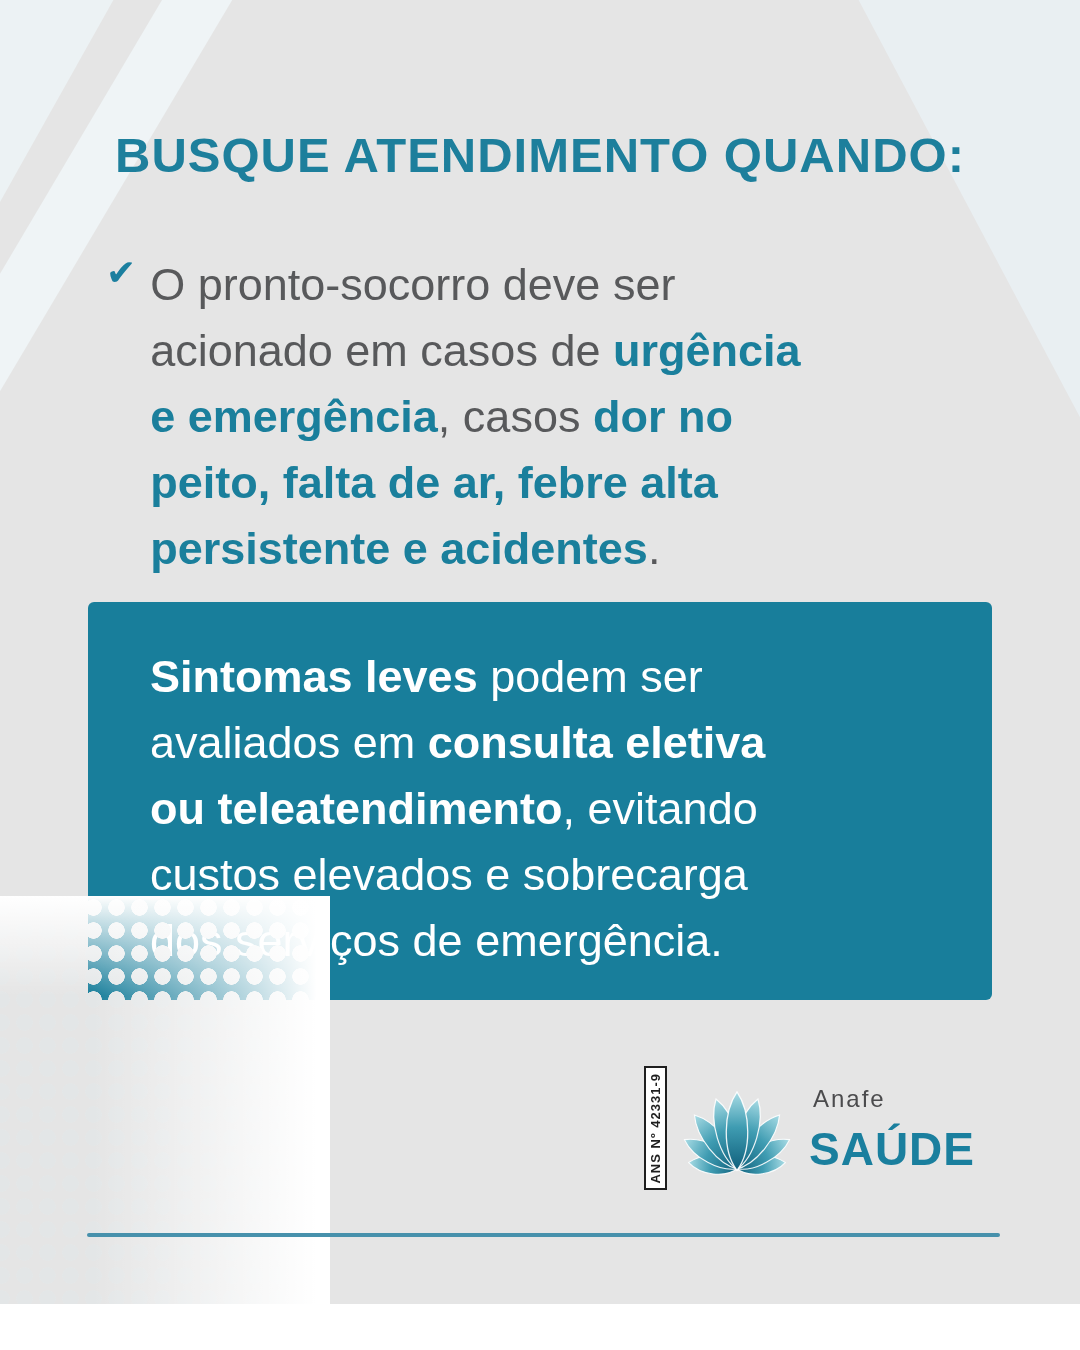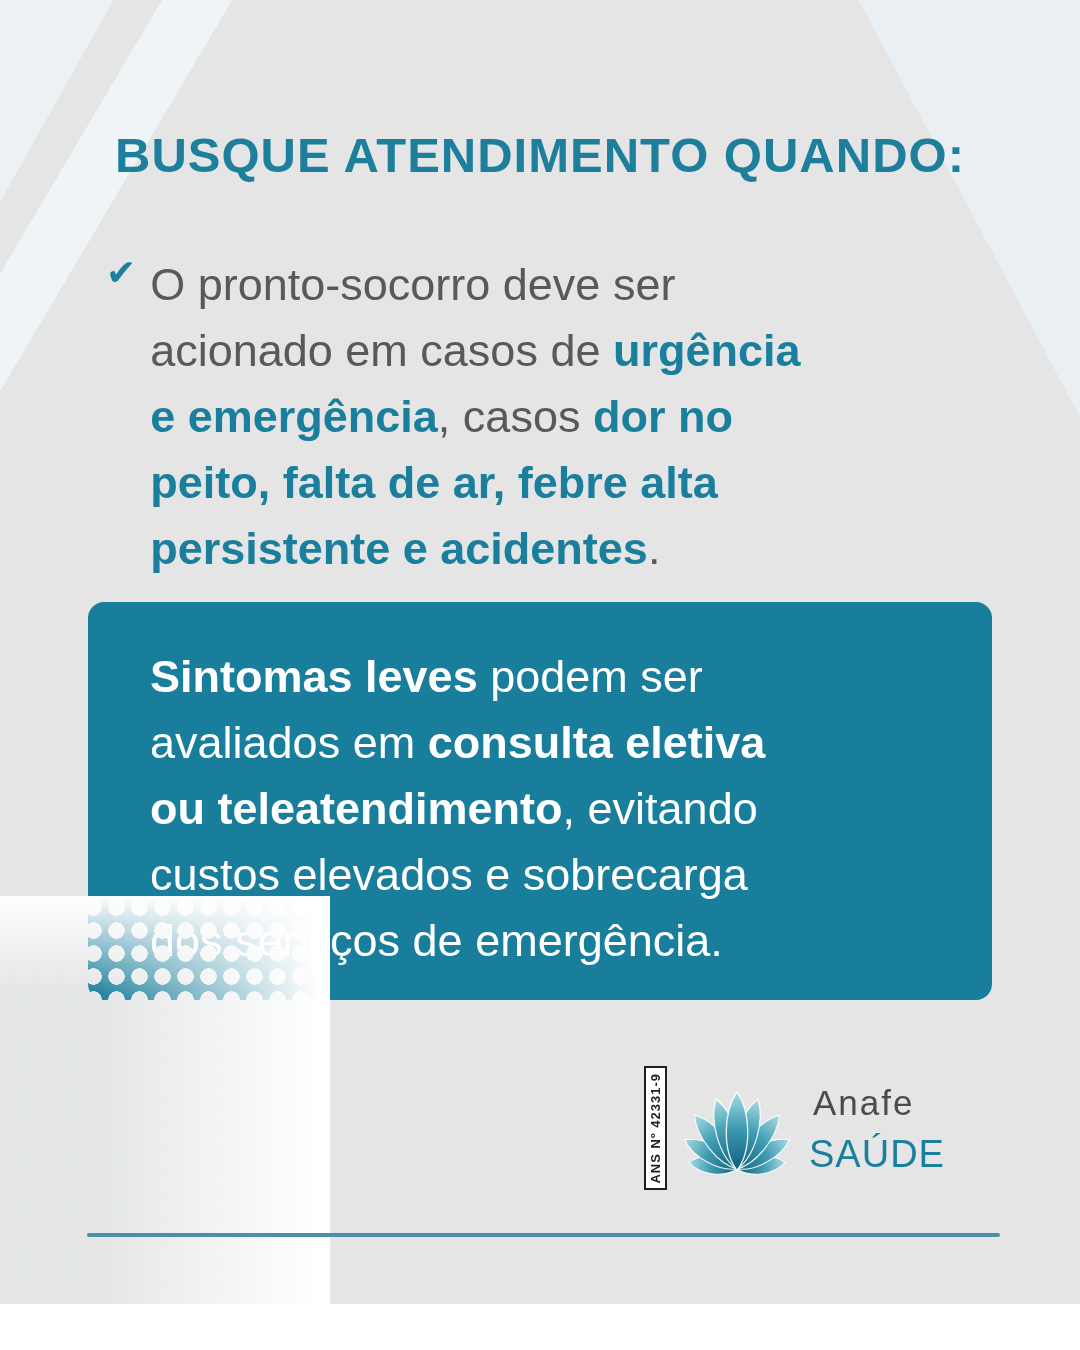--- a/index.html
+++ b/index.html
@@ -36,21 +36,21 @@
   .bullet-text {
     font-size:45px; line-height:66px; color:#58595b;
     white-space:pre-wrap;
     margin-top:12px;
   }
   .bullet-text .seg-bold { color:#1a7f9c; font-weight:700; }
 
   
   .hl-box {
     position:absolute; left:88px; top:602px; width:904px; height:398px;
-    background:#187e9b; border-radius:16px; box-sizing:border-box;
+    background:#187e9b; border-radius:6px; box-sizing:border-box;
     padding:42px 50px 0 62px;
   }
   .box-text {
     color:#ffffff; font-size:45px; line-height:66px; white-space:pre-wrap;
   }
   .box-text .seg-bold { font-weight:700; }
 
   
   .dots {
     position:absolute; left:-10px; top:896px; width:340px; height:454px;
@@ -83,25 +83,25 @@
     margin-right:4px;
   }
   .ans-box span {
     writing-mode: vertical-rl; transform: rotate(180deg);
     font-size:13px; font-weight:700; letter-spacing:1px; color:#1f1f1f;
     white-space:nowrap;
   }
   .lotus { width:132px; height:100px; display:block; }
   .brand { display:flex; flex-direction:column; margin-left:6px; }
   .brand-top {
-    font-size:35px; color:#4b4b4d; letter-spacing:2px; line-height:1;
+    font-size:24px; color:#4b4b4d; letter-spacing:2px; line-height:1;
     margin-left:4px;
   }
   .brand-bottom {
-    font-size:38px; font-weight:400; color:#1a7f9e; letter-spacing:1px;
+    font-size:46px; font-weight:700; color:#1a7f9e; letter-spacing:1px;
     line-height:0.88; margin-top:18px;
   }
 </style>
 </head>
 <body>
 
 <div class="page">
 
   <div class="tint tint-tr"></div>
   <div class="tint tint-tl-a"></div>

